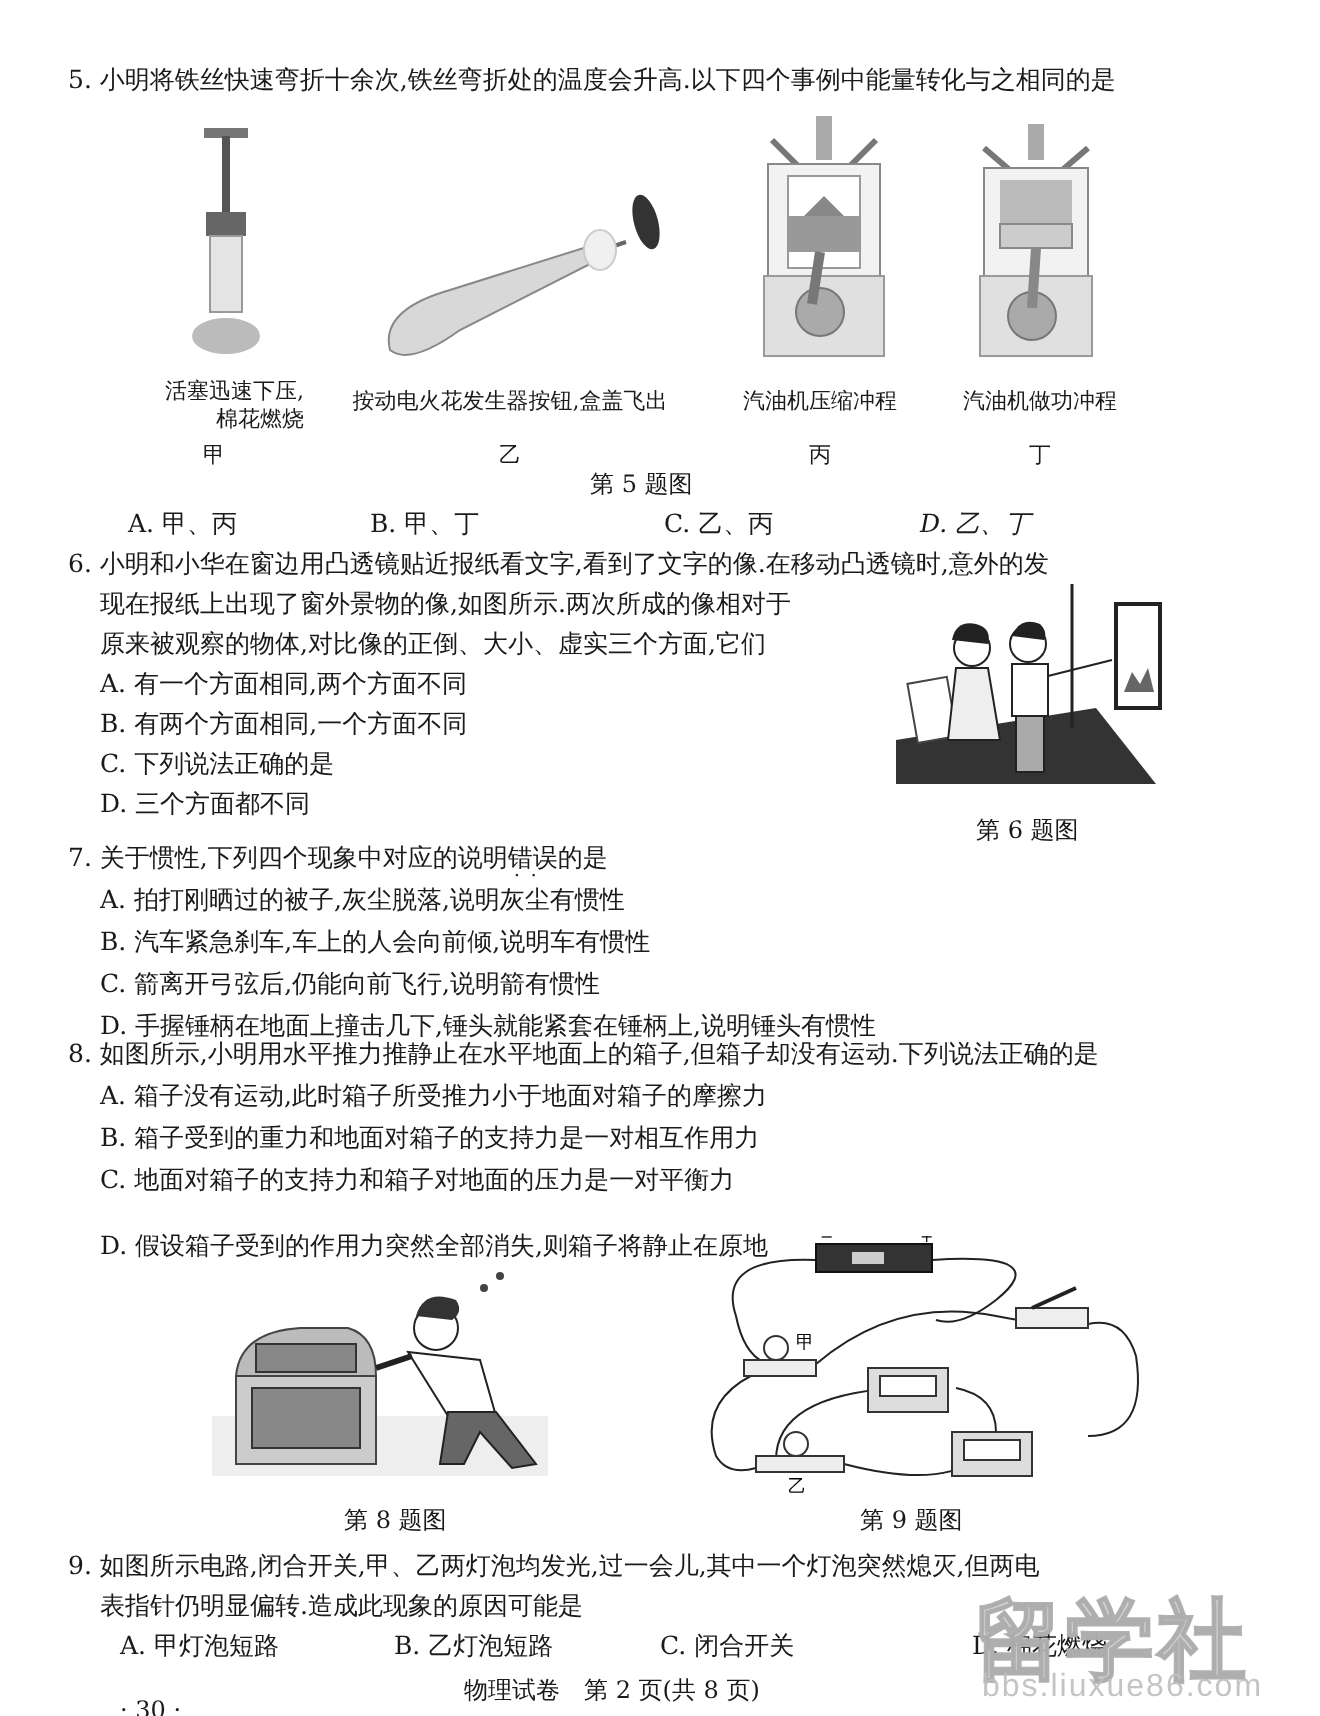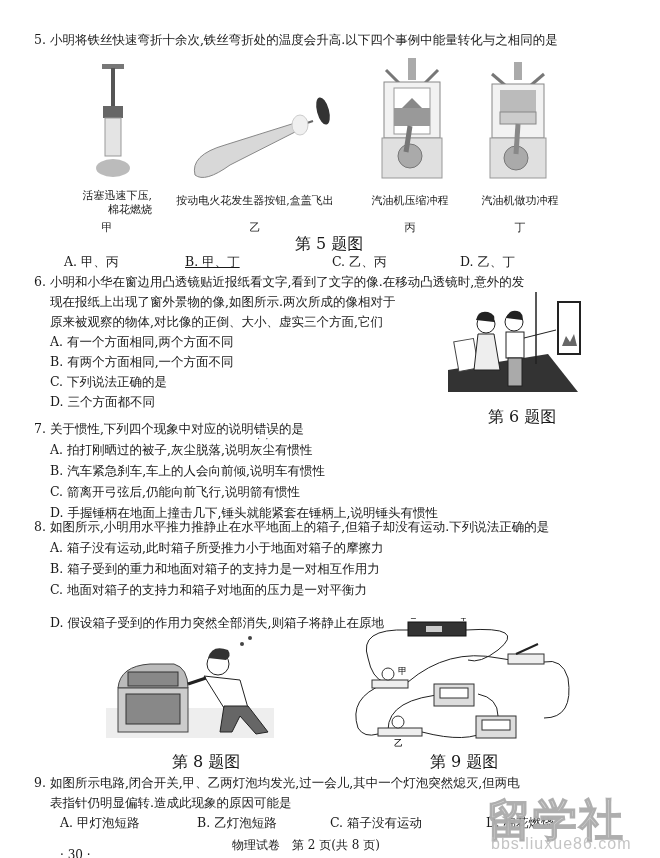--- a/index.html
+++ b/index.html
@@ -7,21 +7,21 @@
     width: 660px; height: 858px; position: relative; overflow: hidden;
     font-family: "DejaVu Serif", "Liberation Serif", serif;
     color: #1a1a1a; font-size: 12.5px;
   }
   .abs { position: absolute; }
   .line { position: absolute; white-space: nowrap; line-height: 16px; }
   .q-stem { left: 34px; }
   .q-cont { left: 50px; }
   .opt { left: 50px; }
   .cap { position: absolute; text-align: center; font-size: 11px; line-height: 14px; white-space: nowrap; }
-  .fig-title { position: absolute; font-size: 16px; white-space: nowrap; }
+  .fig-title { position: absolute; font-size: 12px; white-space: nowrap; }
   .emph-dots { position: relative; }
   .emph-dots::after {
     content: "·   ·"; position: absolute; left: 3px; top: 10px; font-size: 10px; letter-spacing: 1px;
   }
   svg { display: block; }
   .watermark {
     position: absolute; left: 487px; top: 795px; width: 170px; height: 62px; pointer-events: none;
   }
   .wm-big { position: absolute; left: 0; top: -4px; font-family: "DejaVu Sans", sans-serif; font-weight: bold;
     font-size: 44px; color: rgba(200,200,200,0.85); letter-spacing: 2px;
@@ -91,23 +91,23 @@
 <div class="cap" style="left:460px; top:194px; width:120px;">汽油机做功冲程</div>
 
 <div class="cap" style="left:92px; top:221px; width:30px;">甲</div>
 <div class="cap" style="left:240px; top:221px; width:30px;">乙</div>
 <div class="cap" style="left:395px; top:221px; width:30px;">丙</div>
 <div class="cap" style="left:505px; top:221px; width:30px;">丁</div>
 
 <div class="fig-title" style="left:295px; top:234px;">第 5 题图</div>
 
 <div class="line" style="left:64px; top:254px;">A. 甲、丙</div>
-<div class="line" style="left:185px; top:254px;text-decoration:underline;">B. 甲、丁</div>
+<div class="line" style="left:185px; top:254px;">B. 甲、丁</div>
 <div class="line" style="left:332px; top:254px;text-align:right;">C. 乙、丙</div>
-<div class="line" style="left:460px; top:254px;">D. 乙、丁</div>
+<div class="line" style="left:460px; top:254px;font-style:italic;">D. 乙、丁</div>
 
 <div class="line q-stem" style="top:274px;">6. 小明和小华在窗边用凸透镜贴近报纸看文字,看到了文字的像.在移动凸透镜时,意外的发</div>
 <div class="line q-cont" style="top:294px;">现在报纸上出现了窗外景物的像,如图所示.两次所成的像相对于</div>
 <div class="line q-cont" style="top:314px;">原来被观察的物体,对比像的正倒、大小、虚实三个方面,它们</div>
 <div class="line opt" style="top:334px;">A. 有一个方面相同,两个方面不同</div>
 <div class="line opt" style="top:354px;">B. 有两个方面相同,一个方面不同</div>
 <div class="line opt" style="top:374px;">C. 下列说法正确的是</div>
 <div class="line opt" style="top:394px;">D. 三个方面都不同</div>
 
 <div class="abs" style="left:448px; top:292px;">
@@ -191,21 +191,21 @@
     <circle cx="50" cy="104" r="6" fill="#fff" stroke="#333"></circle>
     <text x="46" y="128" font-size="9">乙</text>
   </svg>
 </div>
 <div class="fig-title" style="left:430px; top:752px;">第 9 题图</div>
 
 <div class="line q-stem" style="top:775px;">9. 如图所示电路,闭合开关,甲、乙两灯泡均发光,过一会儿,其中一个灯泡突然熄灭,但两电</div>
 <div class="line q-cont" style="top:795px;">表指针仍明显偏转.造成此现象的原因可能是</div>
 <div class="line" style="left:60px; top:815px;">A. 甲灯泡短路</div>
 <div class="line" style="left:197px; top:815px;">B. 乙灯泡短路</div>
-<div class="line" style="left:330px; top:815px;">C. 箱子没有运动</div>
+<div class="line" style="left:330px; top:815px;">C. 闭合开关</div>
 <div class="line" style="left:486px; top:815px;">D. 棉花燃烧</div>
 
 <div class="line" style="left:232px; top:837px; font-size:12px;">物理试卷　第 2 页(共 8 页)</div>
 <div class="line" style="left:60px; top:847px; font-size:12px;">· 30 ·</div>
 
 <div class="watermark">
   <div class="wm-big">留学社区</div>
   <div class="wm-small">bbs.liuxue86.com</div>
 </div>
 

